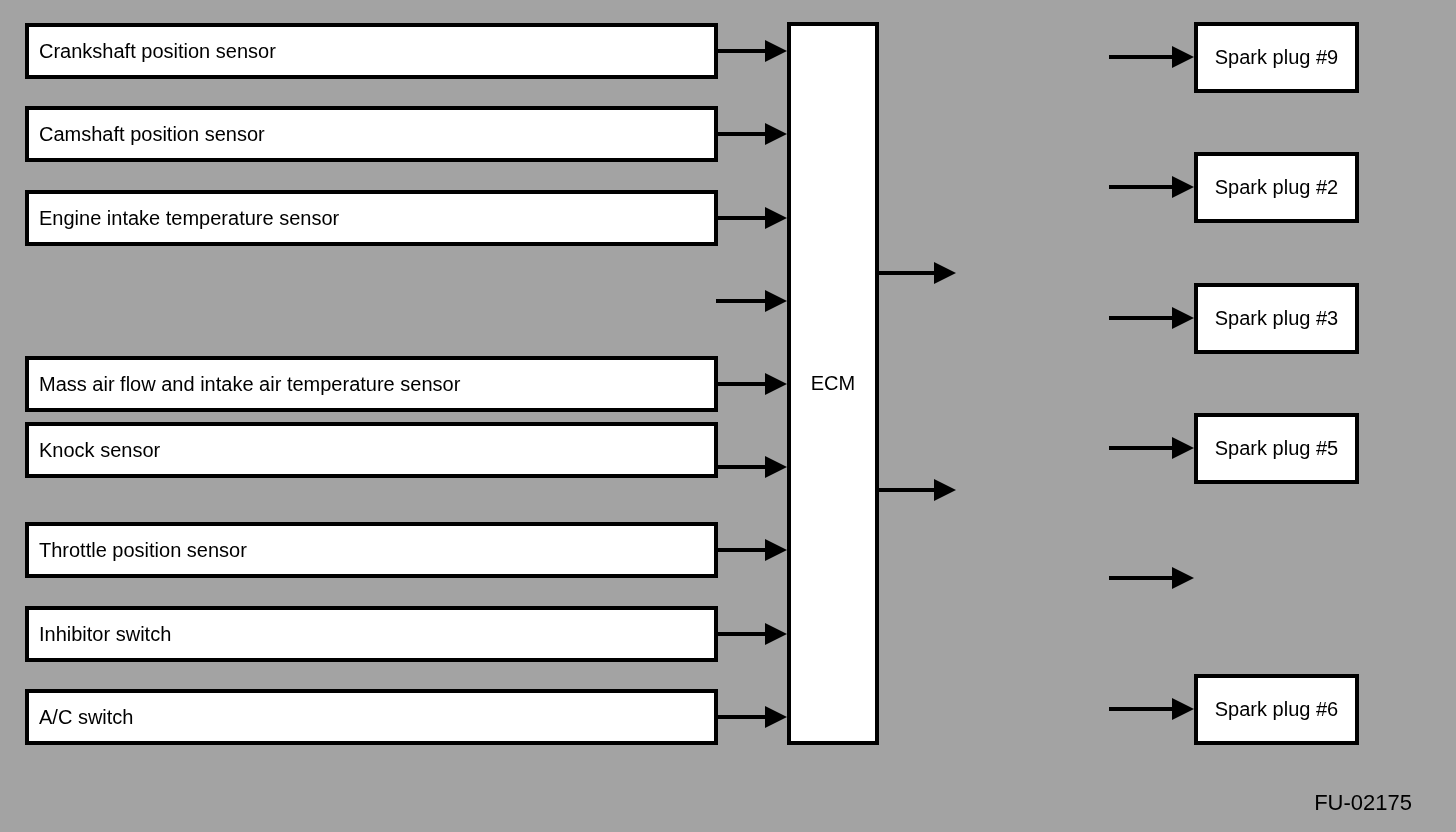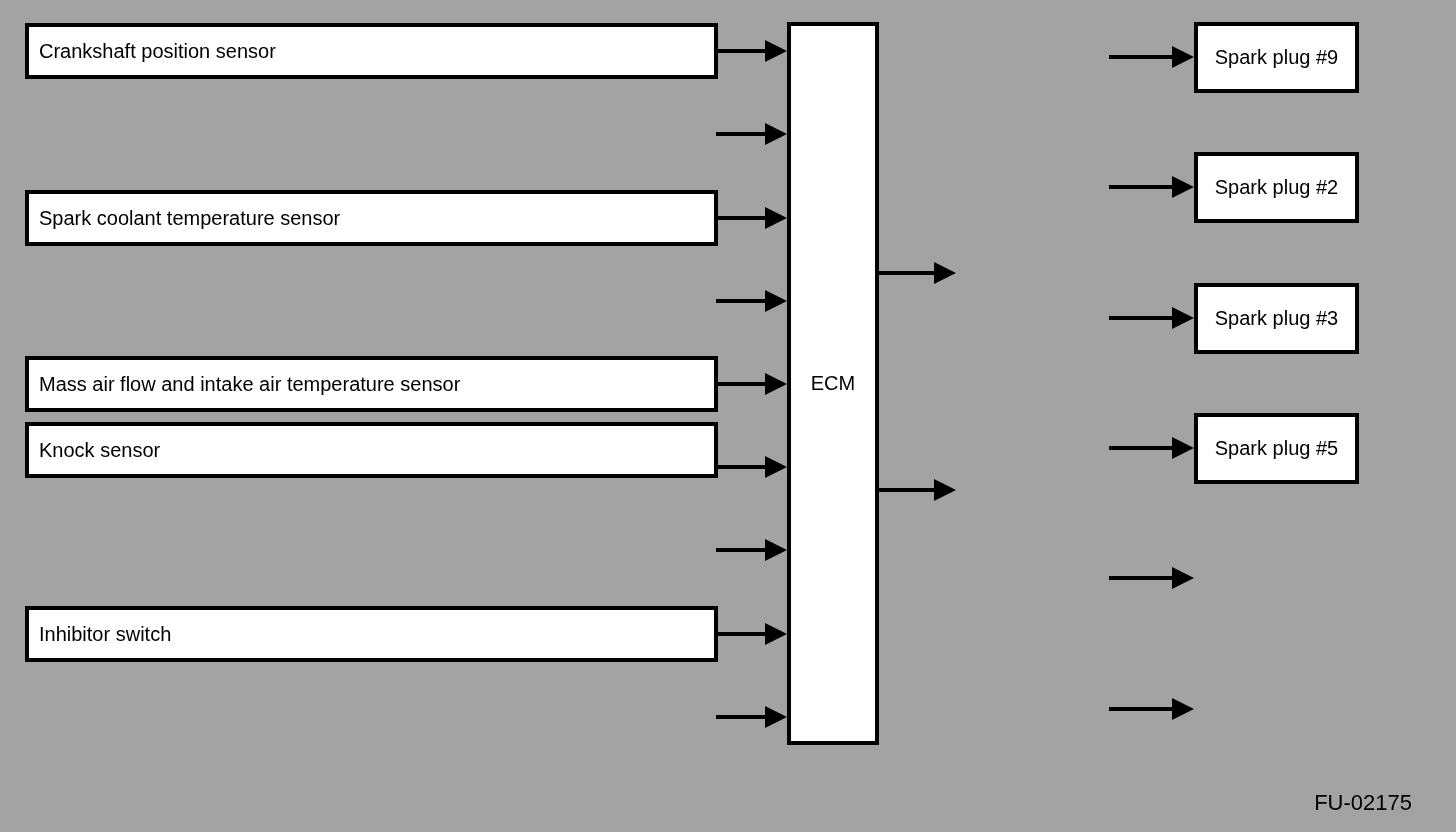--- a/index.html
+++ b/index.html
@@ -83,31 +83,40 @@
   }
 </style>
 </head>
 <body>
 
 <div class="diagram">
 
   <div class="box input-box" style="top:23px">
     <span class="label">Crankshaft position sensor</span>
   </div>
+  <div class="box input-box" style="top:106px">
+    <span class="label">Camshaft position sensor</span>
+  </div>
   <div class="box input-box" style="top:190px">
-    <span class="label">Spark coolant temperature sensor</span>
+    <span class="label">Engine intake temperature sensor</span>
   </div>
   <div class="box input-box" style="top:356px">
     <span class="label">Mass air flow and intake air temperature sensor</span>
   </div>
   <div class="box input-box" style="top:422px">
     <span class="label">Knock sensor</span>
   </div>
+  <div class="box input-box" style="top:522px">
+    <span class="label">Throttle position sensor</span>
+  </div>
   <div class="box input-box" style="top:606px">
     <span class="label">Inhibitor switch</span>
+  </div>
+  <div class="box input-box" style="top:689px">
+    <span class="label">A/C switch</span>
   </div>
 
   <div class="arrow arrow-input" style="top:49px"></div>
   <div class="arrow arrow-input" style="top:132px"></div>
   <div class="arrow arrow-input" style="top:216px"></div>
   <div class="arrow arrow-input" style="top:299px"></div>
   <div class="arrow arrow-input" style="top:382px"></div>
   <div class="arrow arrow-input" style="top:465px"></div>
   <div class="arrow arrow-input" style="top:548px"></div>
   <div class="arrow arrow-input" style="top:632px"></div>
@@ -133,16 +142,19 @@
   </div>
   <div class="box spark-box" style="top:152px">
     <span class="label">Spark plug #2</span>
   </div>
   <div class="box spark-box" style="top:283px">
     <span class="label">Spark plug #3</span>
   </div>
   <div class="box spark-box" style="top:413px">
     <span class="label">Spark plug #5</span>
   </div>
+  <div class="box spark-box" style="top:674px">
+    <span class="label">Spark plug #6</span>
+  </div>
 
   <div class="fig-code">FU-02175</div>
 
 </div>
 
 </body></html>

